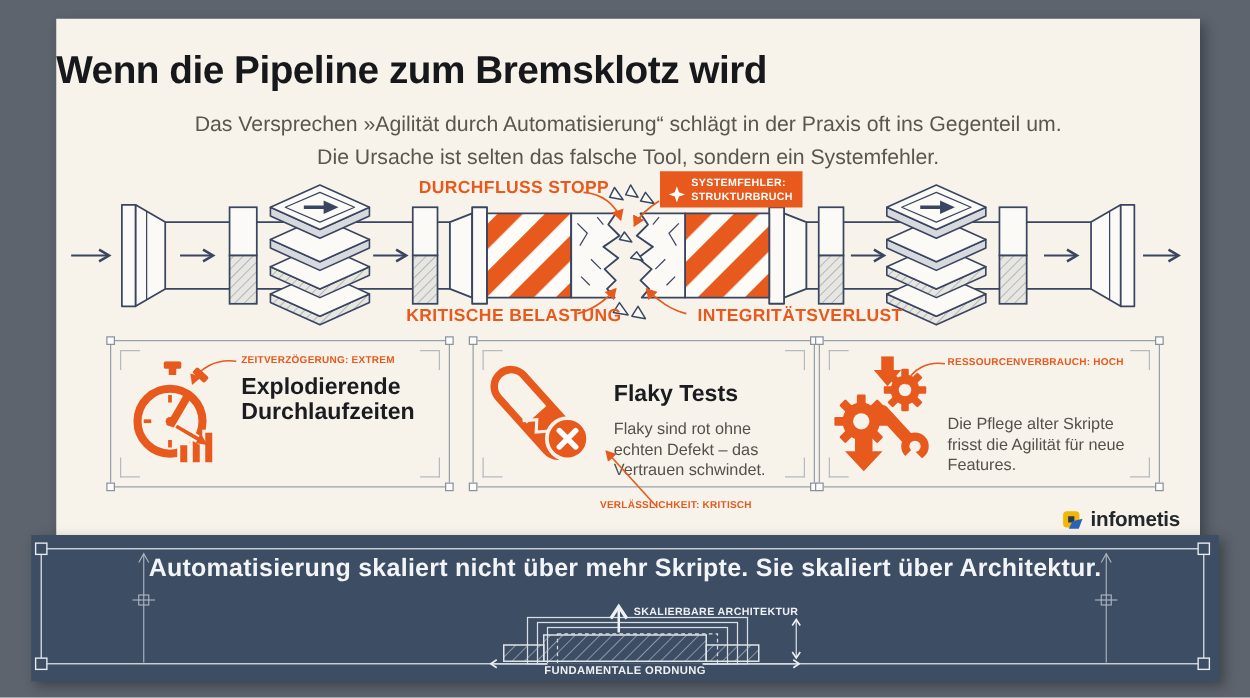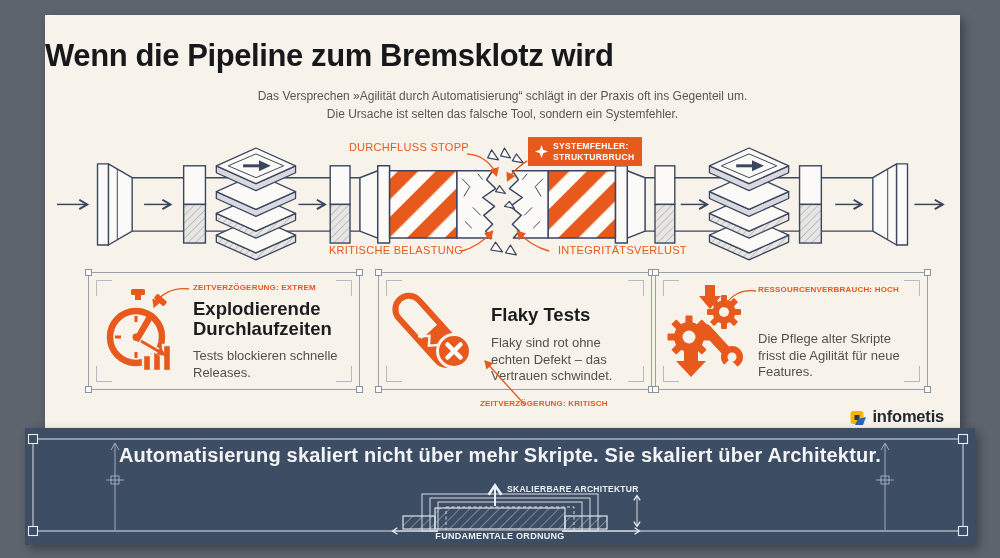--- a/index.html
+++ b/index.html
@@ -1,24 +1,24 @@
 <!DOCTYPE html>
 <html><head>
 <meta charset="utf-8">
 <style>
   *{margin:0;padding:0;box-sizing:border-box}
   html,body{width:1000px;height:558px}
   body{font-family:"Liberation Sans",sans-serif;background:#5D646D;position:relative;overflow:hidden}
   .cream{position:absolute;left:45px;top:15px;width:915px;height:413px;background:#F7F3EB;box-shadow:4px 4px 9px rgba(25,28,34,.45)}
   .navy{position:absolute;left:25px;top:428px;width:950px;height:117px;background:#3D4D63;box-shadow:4px 4px 9px rgba(25,28,34,.45)}
   .title{position:absolute;top:23px;left:0;right:0;text-align:left;font-size:31px;font-weight:bold;color:#17181B;letter-spacing:-.4px}
-  .subtitle{position:absolute;top:72px;left:0;right:0;text-align:center;font-size:12px;color:#5A564E;line-height:1.5}
+  .subtitle{position:absolute;top:72px;left:0;right:0;text-align:center;font-size:17px;color:#5A564E;line-height:1.5}
   .pipe-svg{position:absolute;left:0;top:131px}
-  .plabel{position:absolute;font-size:11px;font-weight:normal;color:#E7591C;letter-spacing:.3px;white-space:nowrap}
-  .badge{position:absolute;left:483px;top:122px;background:#E7591C;display:flex;align-items:center;gap:5px;padding:4px 8px 4px 7px}
+  .plabel{position:absolute;font-size:14px;font-weight:bold;color:#E7591C;letter-spacing:.3px;white-space:nowrap}
+  .badge{position:absolute;left:483px;top:122px;background:#E7591C;display:flex;align-items:flex-end;gap:5px;padding:4px 8px 4px 7px}
   .badge-text{font-size:8.5px;font-weight:bold;color:#FFFFFF;letter-spacing:.3px;line-height:1.25;white-space:nowrap}
   .card{position:absolute;top:257px;height:118px;border:1.3px solid #98A0AC}
   .ch{position:absolute;width:7px;height:7px;background:#FDFCF8;border:1.2px solid #8A92A0}
   .ch.tl{left:-4px;top:-4px}.ch.tr{right:-4px;top:-4px}.ch.bl{left:-4px;bottom:-4px}.ch.br{right:-4px;bottom:-4px}
   .cbr{position:absolute;width:16px;height:16px}
   .cbr.tl{left:7px;top:7px;border-left:1.5px solid #B6BAC1;border-top:1.5px solid #B6BAC1}
   .cbr.tr{right:7px;top:7px;border-right:1.5px solid #B6BAC1;border-top:1.5px solid #B6BAC1}
   .cbr.bl{left:7px;bottom:7px;border-left:1.5px solid #B6BAC1;border-bottom:1.5px solid #B6BAC1}
   .cbr.br{right:7px;bottom:7px;border-right:1.5px solid #B6BAC1;border-bottom:1.5px solid #B6BAC1}
   .c1{left:43px;width:272px}.c2{left:333px;width:274px}.c3{left:610px;width:273px}
@@ -29,21 +29,21 @@
   .c2 .ctitle{left:112px;top:32px;width:150px}
   .c3 .ctitle{left:102px;top:29px;width:165px}
   .cbody{position:absolute;font-size:13px;color:#54514B;line-height:1.28}
   .c1 .cbody{left:104px;top:75px;width:158px}
   .c2 .cbody{left:112px;top:62px;width:152px}
   .c3 .cbody{left:102px;top:58px;width:162px}
   .cicon{position:absolute}
   .tagarrow{position:absolute}
   .flaky-tag{position:absolute;left:435px;top:384px;font-size:8px;font-weight:bold;color:#E7591C;letter-spacing:.2px;white-space:nowrap}
   .flaky-arrow{position:absolute;left:392px;top:330px}
-  .logo{position:absolute;top:392px;right:16px;display:flex;align-items:flex-end;gap:5px}
+  .logo{position:absolute;top:392px;right:16px;display:flex;align-items:flex-start;gap:5px}
   .logo-text{font-size:16.5px;font-weight:bold;color:#23272E;letter-spacing:-.2px}
   .headline{position:absolute;top:16px;left:0;right:0;text-align:center;font-size:20px;font-weight:bold;color:#F2F4F7;letter-spacing:.2px}
   .fsvg{position:absolute;left:0;top:0}
   .ftext{fill:#EDF0F4;font-weight:bold;letter-spacing:.3px;font-family:"Liberation Sans",sans-serif}
 </style>
 </head>
 <body>
 
 <svg width="0" height="0" style="position:absolute" aria-hidden="true">
   <defs>
@@ -221,21 +221,20 @@
         <path d="M42,52 L62,64" stroke="#F7F3EB" stroke-width="6.5" fill="none"></path>
         <path d="M42,52 L60,62.5" stroke="#E7591C" stroke-width="3" fill="none"></path>
         <polygon points="67,67 57.5,65.5 61.5,57.5" fill="#E7591C"></polygon>
       </g>
     </svg>
     <svg class="tagarrow" style="left:58px;top:12px" width="44" height="28" viewBox="0 0 44 28">
       <path d="M42,4 C26,2 12,9 7,22" fill="none" stroke="#E7591C" stroke-width="1.3" marker-end="url(#mO)"></path>
     </svg>
     <div class="tag">ZEITVERZÖGERUNG: EXTREM</div>
     <div class="ctitle">Explodierende Durchlaufzeiten</div>
-    <div class="cbody">Tests blockieren schnelle Releases.</div>
   </div>
 
   <div class="card c2">
     <div class="ch tl"></div>
       <div class="ch tr"></div>
     <div class="ch bl"></div>
       <div class="ch br"></div>
     <div class="cbr tl"></div>
       <div class="cbr tr"></div>
     <div class="cbr bl"></div>
@@ -249,21 +248,21 @@
       <circle cx="63" cy="66" r="16.5" fill="#E7591C" stroke="#F7F3EB" stroke-width="3"></circle>
       <path d="M56.5,59.5 L69.5,72.5 M69.5,59.5 L56.5,72.5" stroke="#FFFFFF" stroke-width="4.5" stroke-linecap="round"></path>
     </svg>
     <div class="ctitle">Flaky Tests</div>
     <div class="cbody">Flaky sind rot ohne echten Defekt – das Vertrauen schwindet.</div>
   </div>
 
   <svg class="flaky-arrow" width="92" height="64" viewBox="0 0 92 64">
     <path d="M88,60 L48,16" fill="none" stroke="#E7591C" stroke-width="1.3" marker-end="url(#mO)"></path>
   </svg>
-  <div class="flaky-tag">ZEITVERZÖGERUNG: KRITISCH</div>
+  <div class="flaky-tag">VERLÄSSLICHKEIT: KRITISCH</div>
 
   <div class="card c3">
     <div class="ch tl"></div>
       <div class="ch tr"></div>
     <div class="ch bl"></div>
       <div class="ch br"></div>
     <div class="cbr tl"></div>
       <div class="cbr tr"></div>
     <div class="cbr bl"></div>
       <div class="cbr br"></div>

